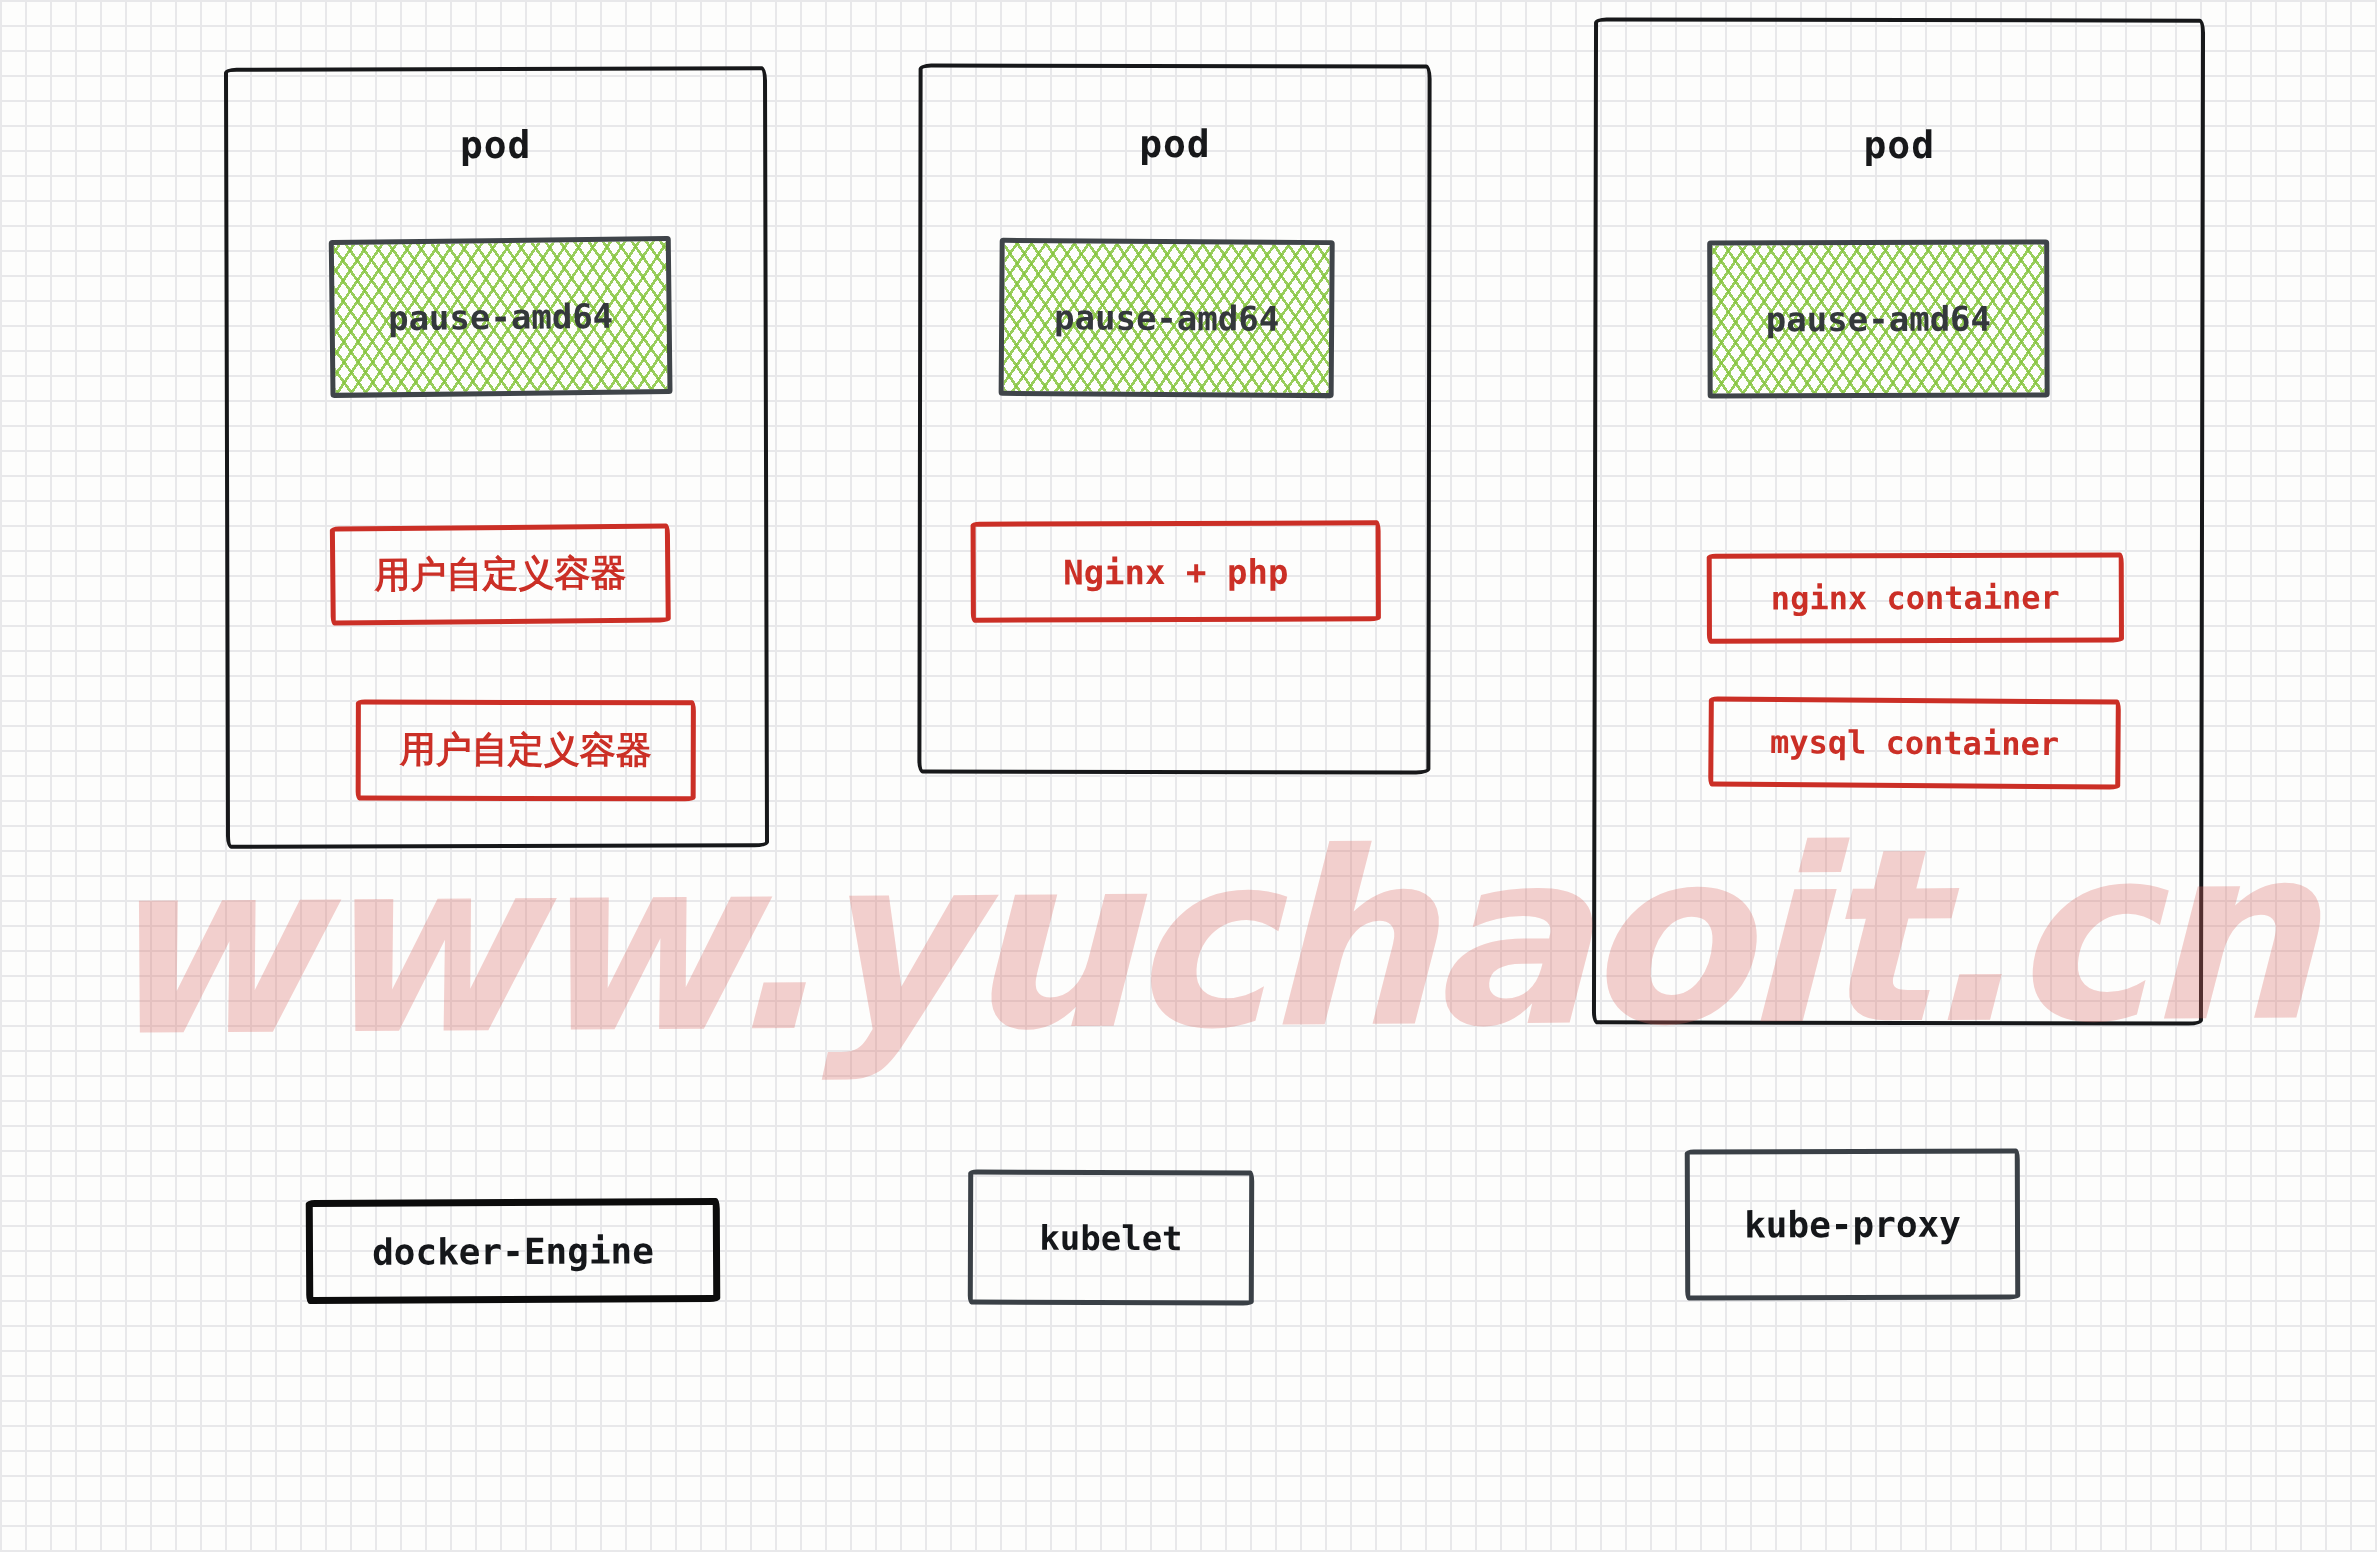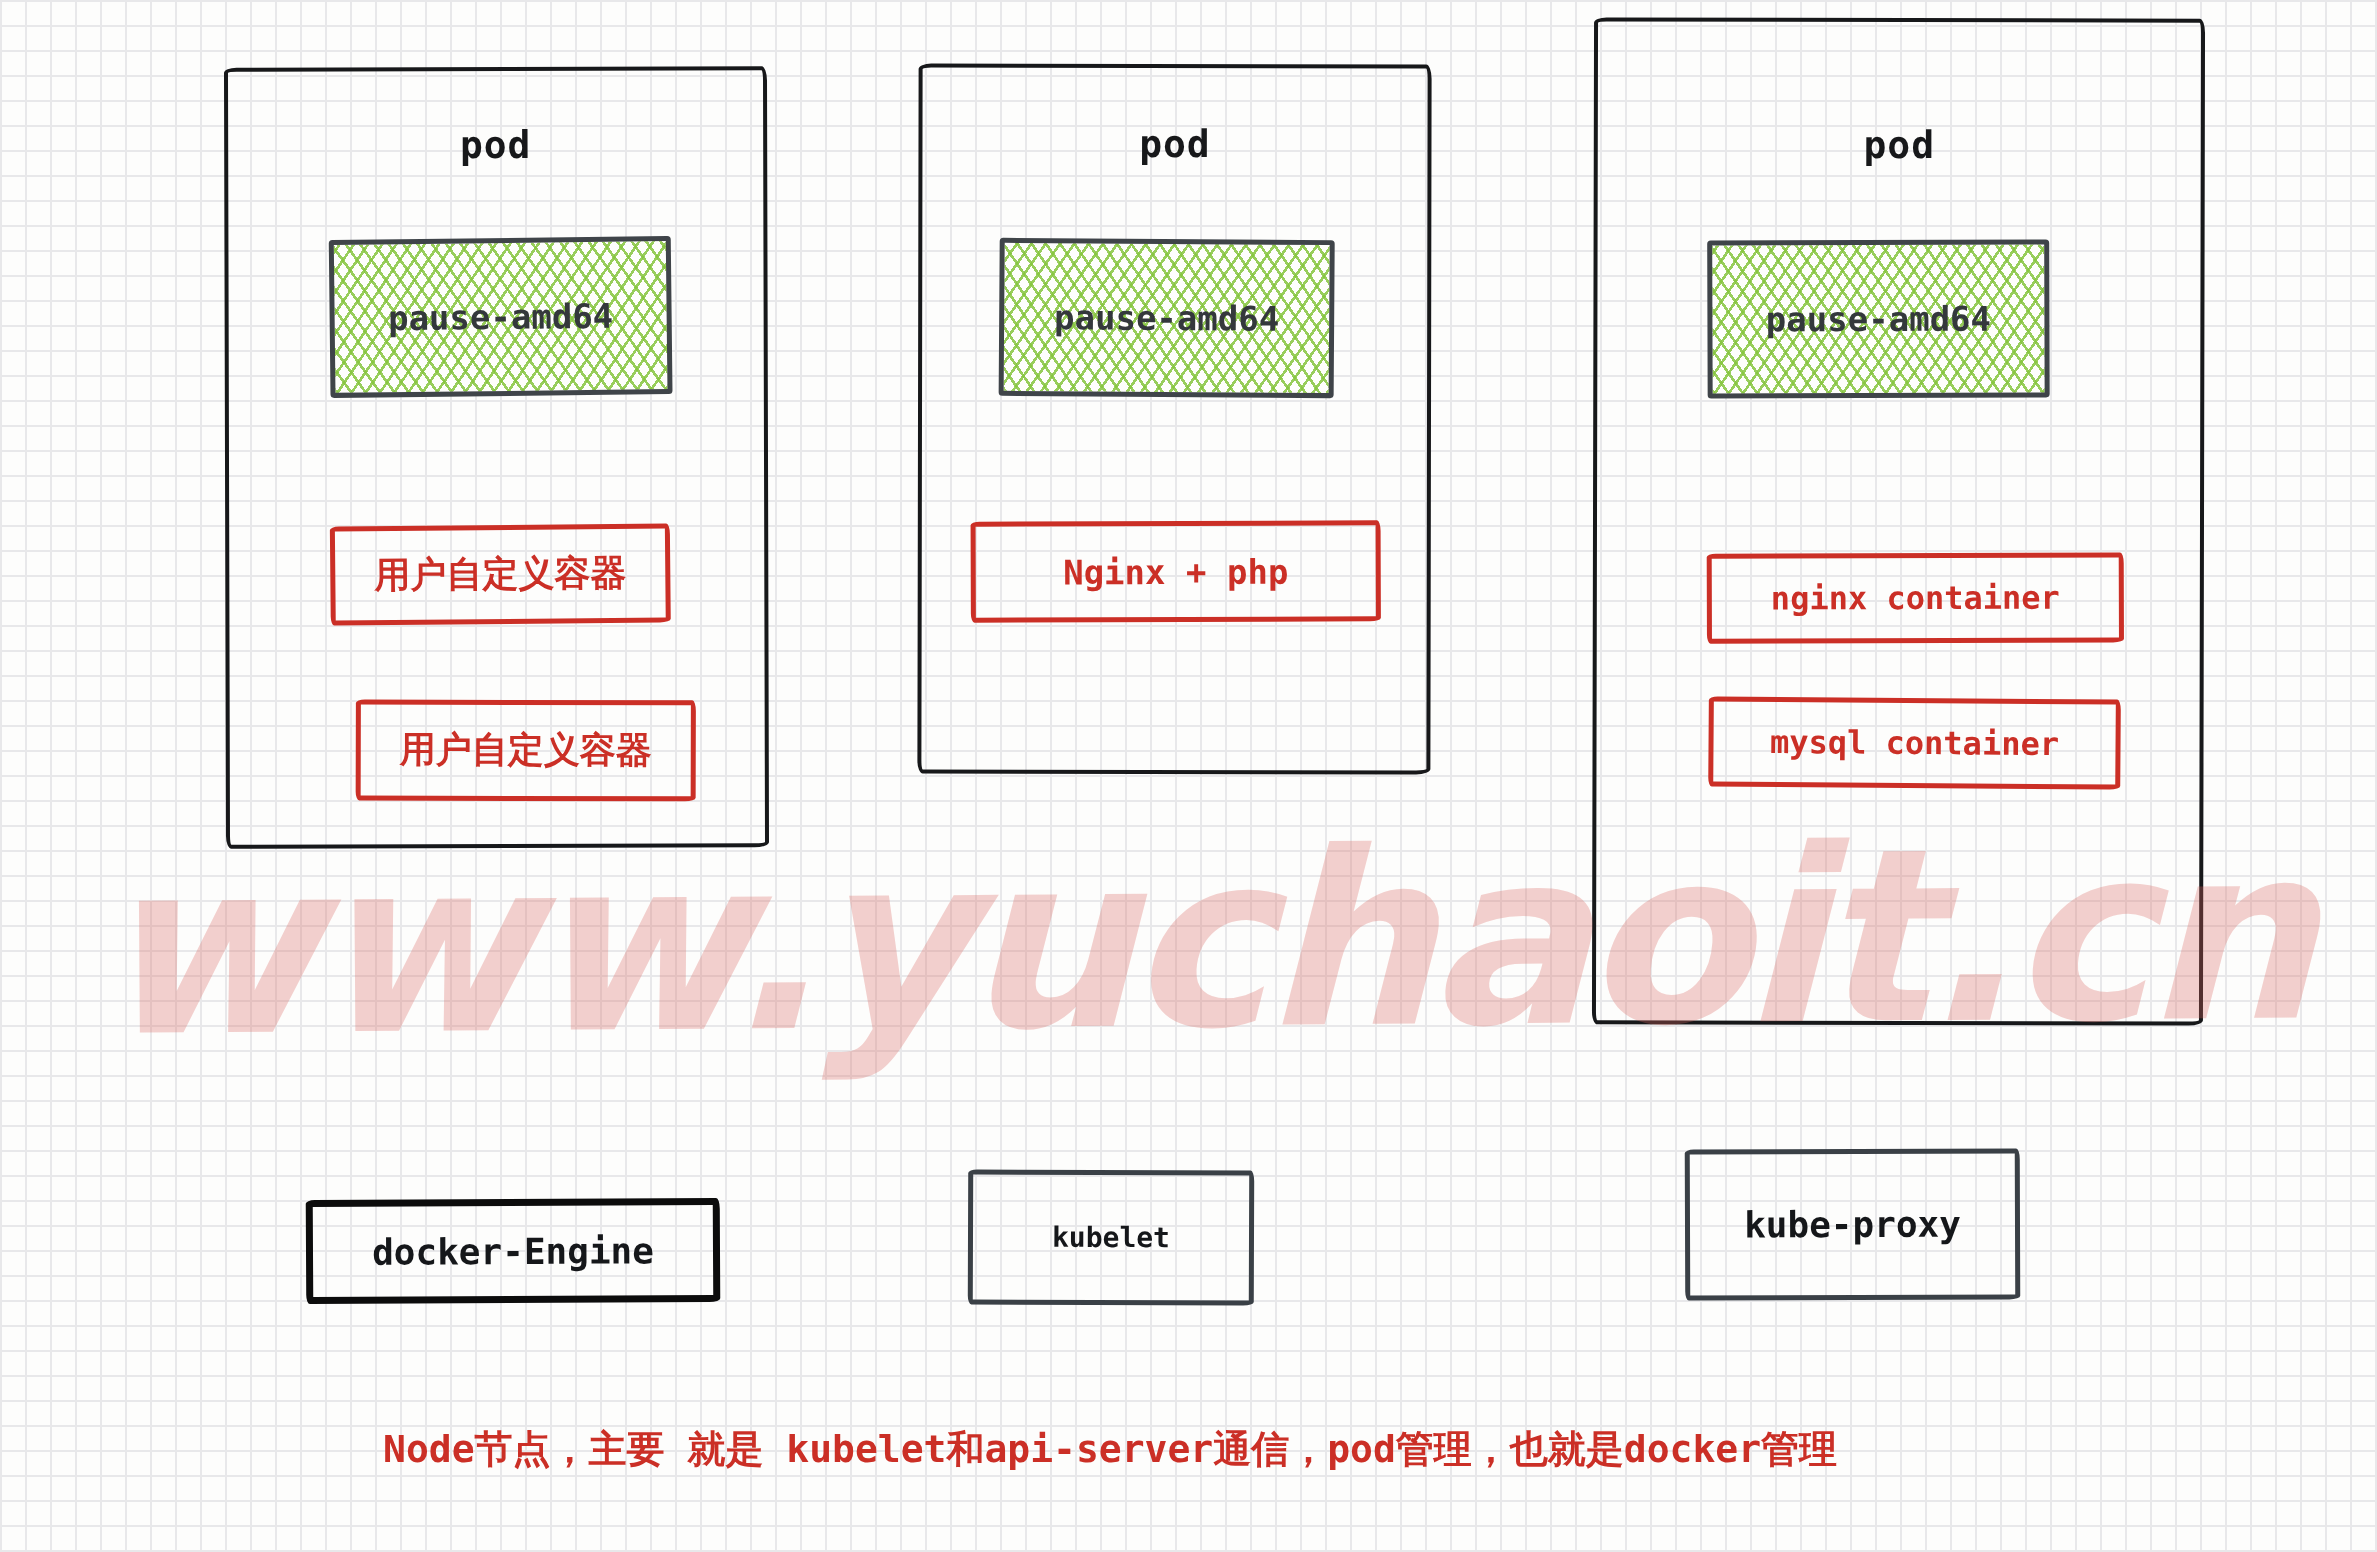--- a/index.html
+++ b/index.html
@@ -69,21 +69,21 @@
     display:flex;align-items:center;justify-content:center;
     font-weight:700;color:#15171a;background:transparent;white-space:nowrap;
     border-radius:9px 3.6px 10.8px 3.6px / 3.6px 10.8px 3.6px 9px;
   }
   .docker{
     left:306px;top:1199px;width:414px;height:104px;
     border:7.2px solid #0c0c0c;font-size:36px;transform:rotate(-0.3deg);
   }
   .kubelet{
     left:968px;top:1170px;width:286px;height:135px;
-    border:5.4px solid #3a4046;font-size:28px;transform:rotate(0.2deg);
+    border:5.4px solid #3a4046;font-size:34px;transform:rotate(0.2deg);
   }
   .kubeproxy{
     left:1685px;top:1149px;width:335px;height:151px;
     border:5.4px solid #3a4046;font-size:36px;transform:rotate(-0.2deg);
   }
 
   
   .watermark{
     position:absolute;left:115px;top:809px;width:2194px;
     font-family:"DejaVu Sans","Liberation Sans",sans-serif;
@@ -126,17 +126,16 @@
     <div class="abs redbox c2">mysql container</div>
   </div>
 
   <div class="watermark">www.yuchaoit.cn</div>
 
   <div class="abs comp docker">docker-Engine</div>
   <div class="abs comp kubelet">kubelet</div>
   <div class="abs comp kubeproxy">kube-proxy</div>
 
   <div class="note">
-    <div>Node节点，主要 就是 kubelet和api-server通信，pod管理，也就是docker管理</div>
   </div>
 
 </div>
 
 
 </body></html>

